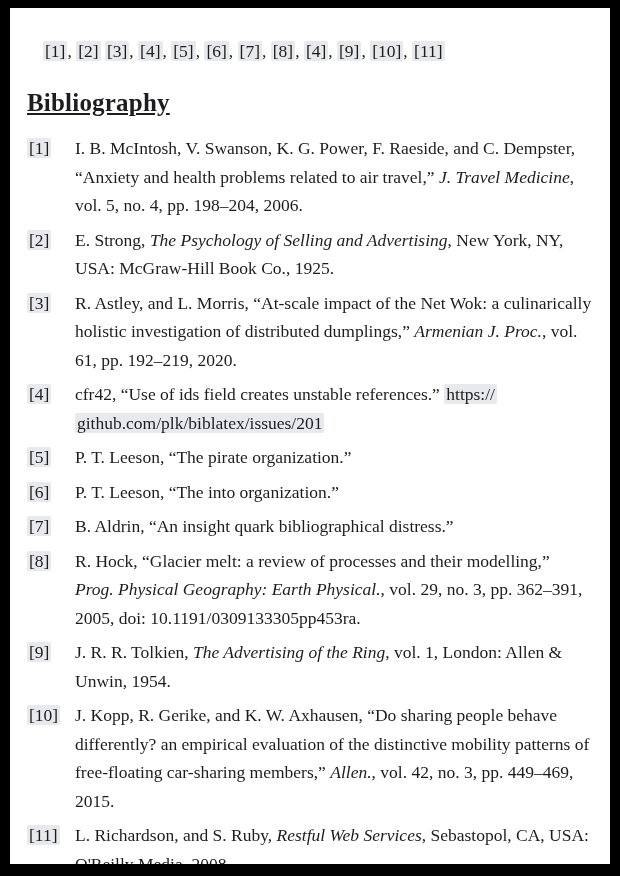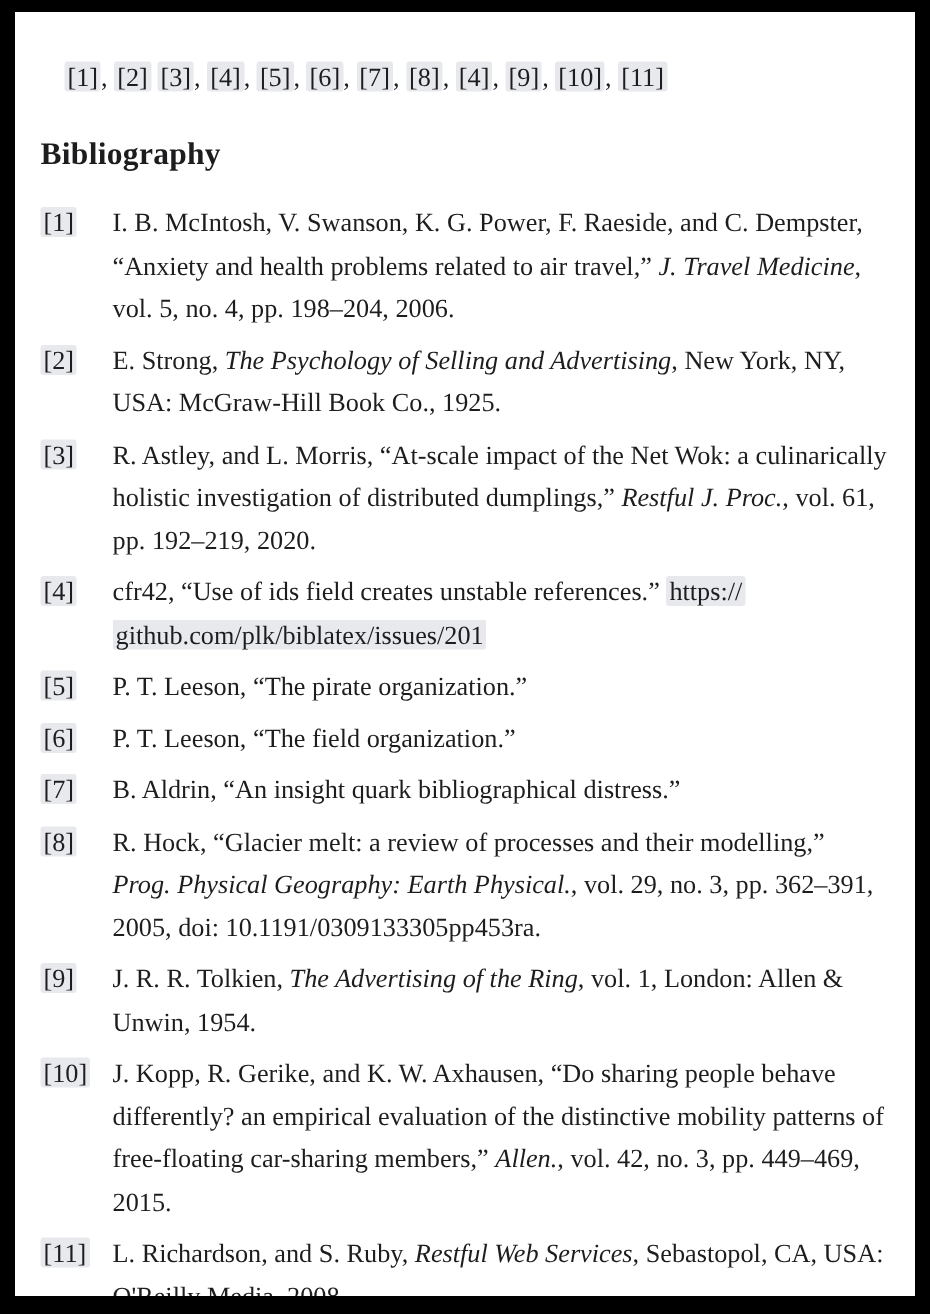--- a/index.html
+++ b/index.html
@@ -33,25 +33,26 @@
     white-space: nowrap;
   }
   .link-box {
     background: var(--link-bg, #e7e9ed);
     border-radius: 2px;
     padding: 0 2px;
     -webkit-box-decoration-break: clone;
     box-decoration-break: clone;
   }
   h1.bib-title {
-    font-size: 21px;
+    font-size: 25px;
     line-height: 31px;
     font-weight: bold;
     margin: 21px 0 16px 0;
     letter-spacing: 0.2px;
+    text-decoration: underline;
   }
   .entries { }
   .entry {
     display: grid;
     grid-template-columns: 48px 1fr;
     margin-bottom: 6px;
     line-height: 28.5px;
   }
   .entry-label-cell {
     justify-self: start;
@@ -71,33 +72,33 @@
       <div class="entry">
         <span class="entry-label-cell"><span class="link-box">[1]</span></span>
         <span class="entry-text">I. B. McIntosh, V. Swanson, K. G. Power, F. Raeside, and C. Dempster, “Anxiety and health problems related to air travel,” <em>J. Travel Medicine</em>, vol. 5, no. 4, pp. 198–204, 2006.</span>
       </div>
       <div class="entry">
         <span class="entry-label-cell"><span class="link-box">[2]</span></span>
         <span class="entry-text">E. Strong, <em>The Psychology of Selling and Advertising</em>, New York, NY, USA: McGraw-Hill Book Co., 1925.</span>
       </div>
       <div class="entry">
         <span class="entry-label-cell"><span class="link-box">[3]</span></span>
-        <span class="entry-text">R. Astley, and L. Morris, “At-scale impact of the Net Wok: a culinarically holistic investigation of distributed dumplings,” <em>Restful J. Proc.</em>, vol. 61, pp. 192–219, 2020.</span>
+        <span class="entry-text">R. Astley, and L. Morris, “At-scale impact of the Net Wok: a culinarically holistic investigation of distributed dumplings,” <em>Armenian J. Proc.</em>, vol. 61, pp. 192–219, 2020.</span>
       </div>
       <div class="entry">
         <span class="entry-label-cell"><span class="link-box">[4]</span></span>
         <span class="entry-text">cfr42, “Use of ids field creates unstable references.” <span class="link-box">https://<wbr>github.com/plk/biblatex/issues/201</span></span>
       </div>
       <div class="entry">
         <span class="entry-label-cell"><span class="link-box">[5]</span></span>
         <span class="entry-text">P. T. Leeson, “The pirate organization.”</span>
       </div>
       <div class="entry">
         <span class="entry-label-cell"><span class="link-box">[6]</span></span>
-        <span class="entry-text">P. T. Leeson, “The field organization.”</span>
+        <span class="entry-text">P. T. Leeson, “The into organization.”</span>
       </div>
       <div class="entry">
         <span class="entry-label-cell"><span class="link-box">[7]</span></span>
         <span class="entry-text">B. Aldrin, “An insight quark bibliographical distress.”</span>
       </div>
       <div class="entry">
         <span class="entry-label-cell"><span class="link-box">[8]</span></span>
         <span class="entry-text">R. Hock, “Glacier melt: a review of processes and their modelling,” <em>Prog. Physical Geography: Earth Physical.</em>, vol. 29, no. 3, pp. 362–391, 2005, doi: 10.1191/0309133305pp453ra.</span>
       </div>
       <div class="entry">

